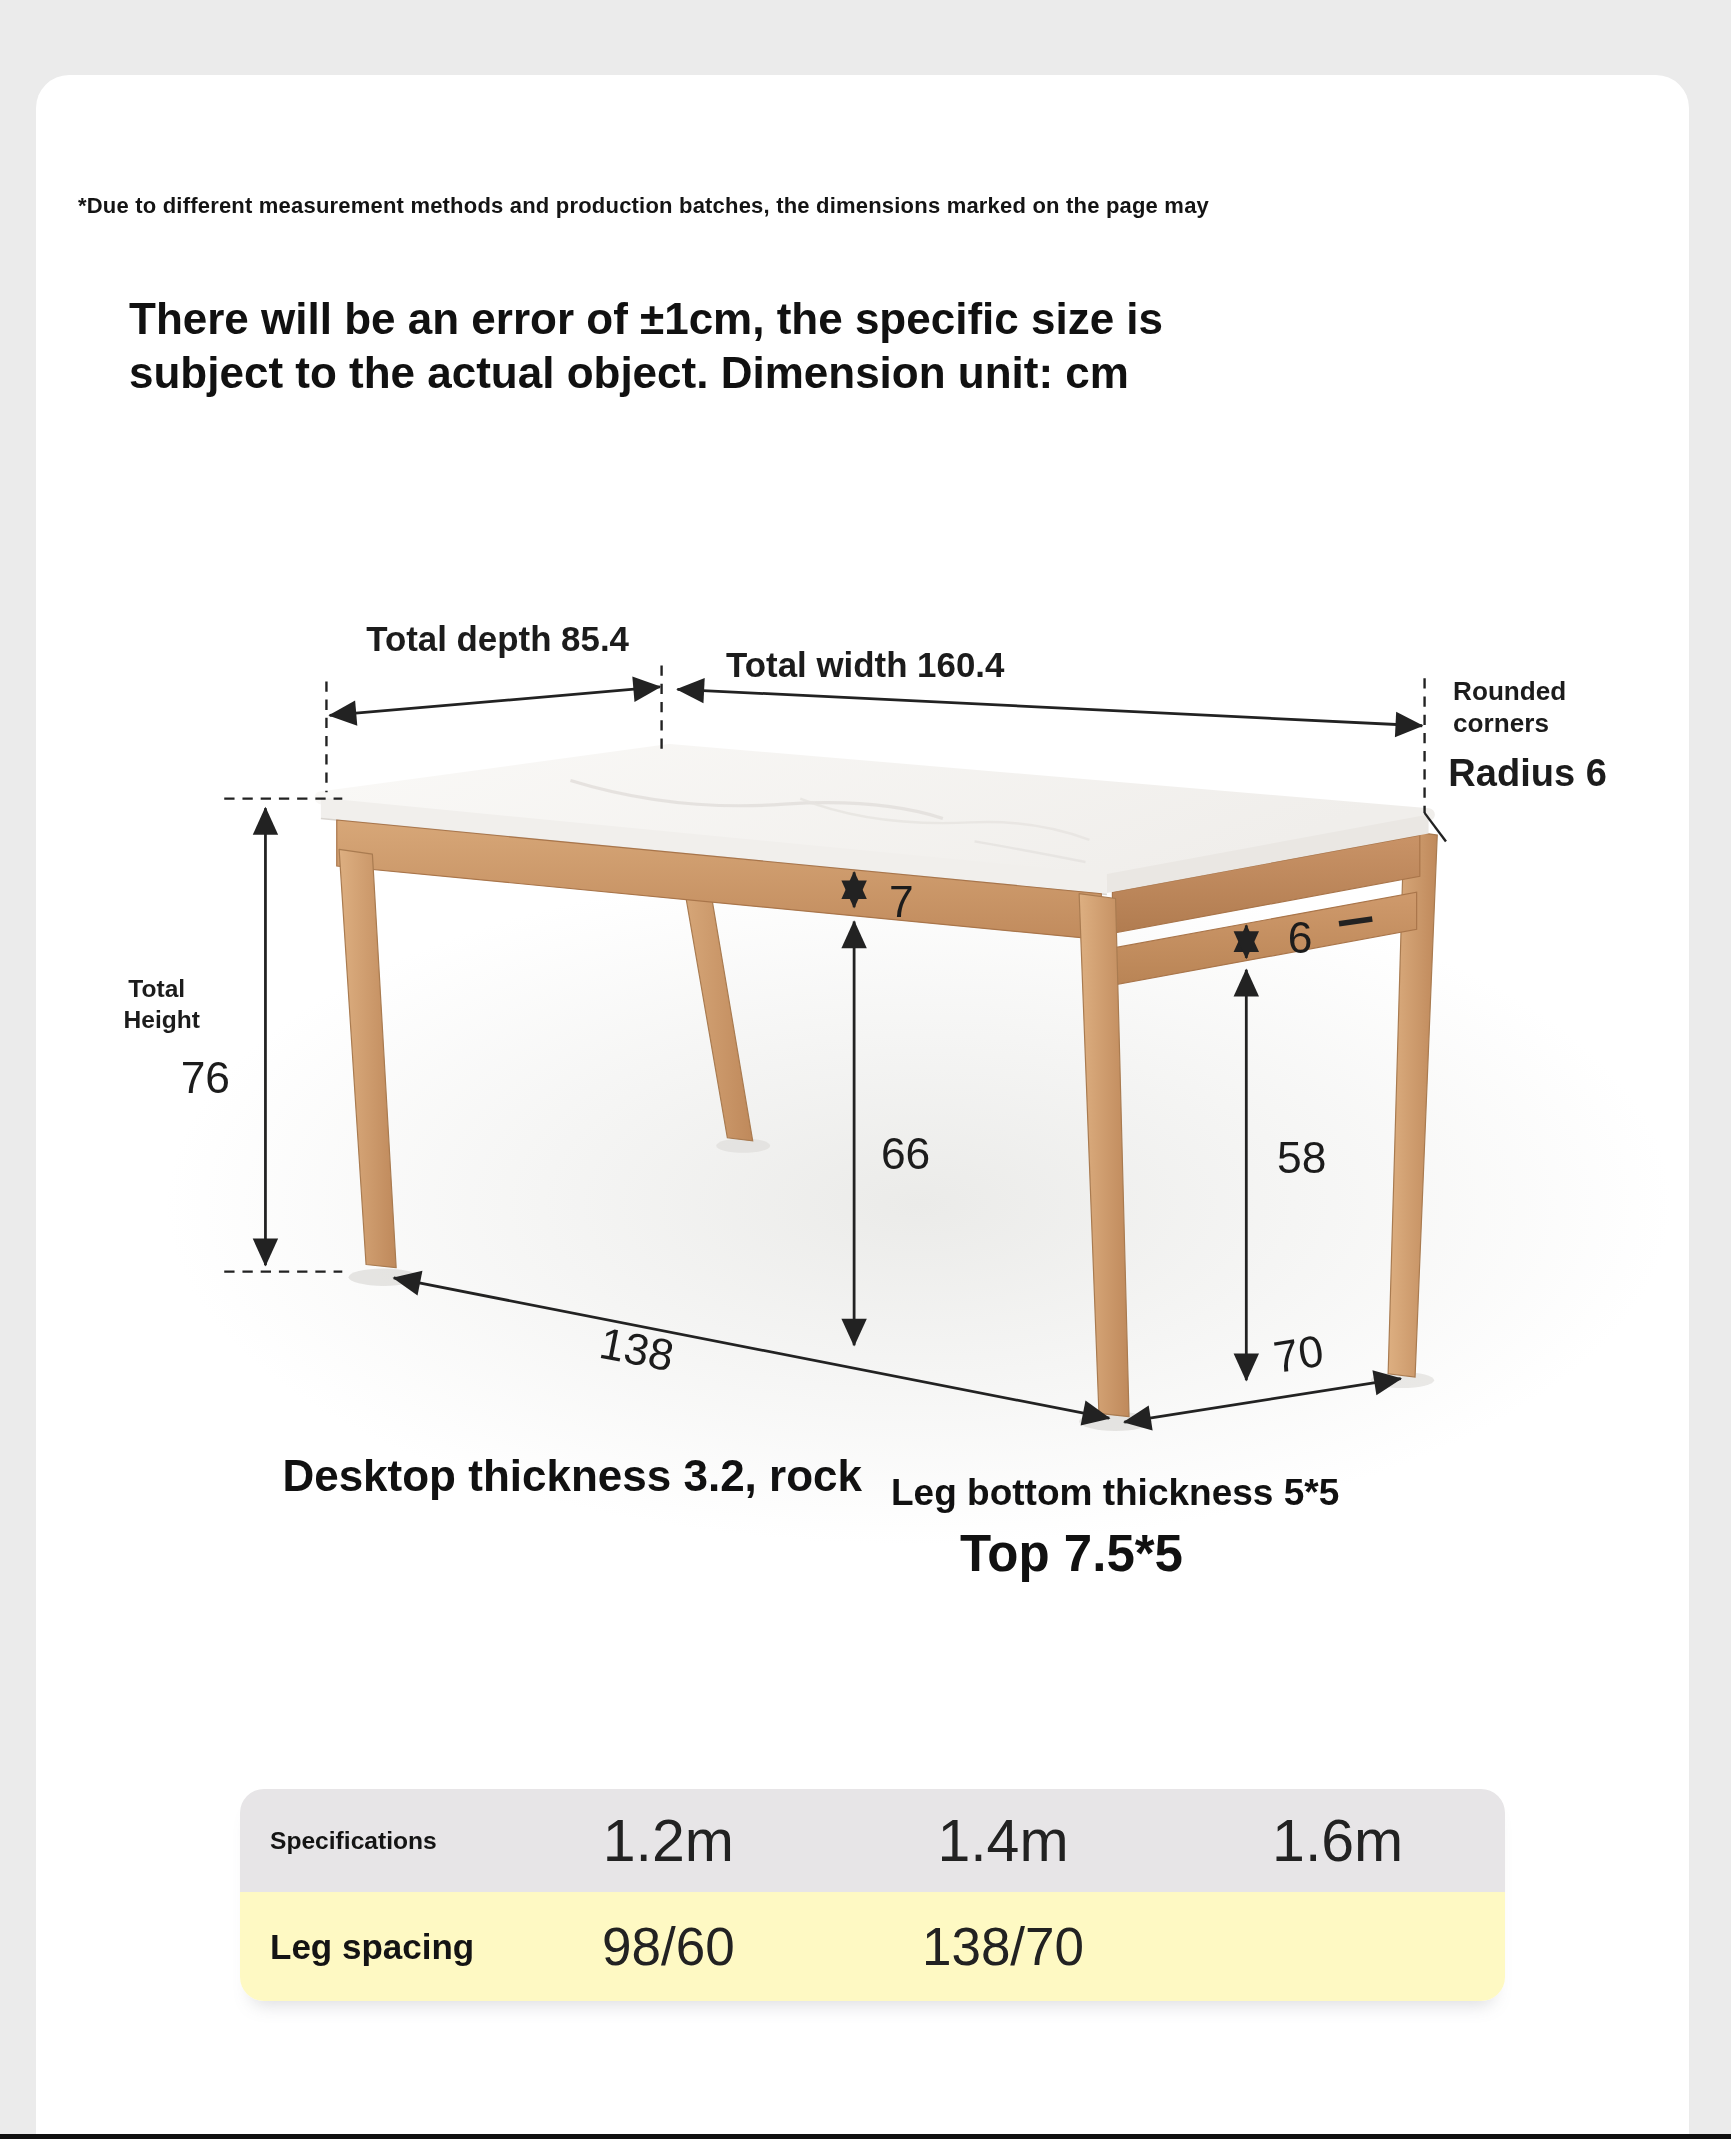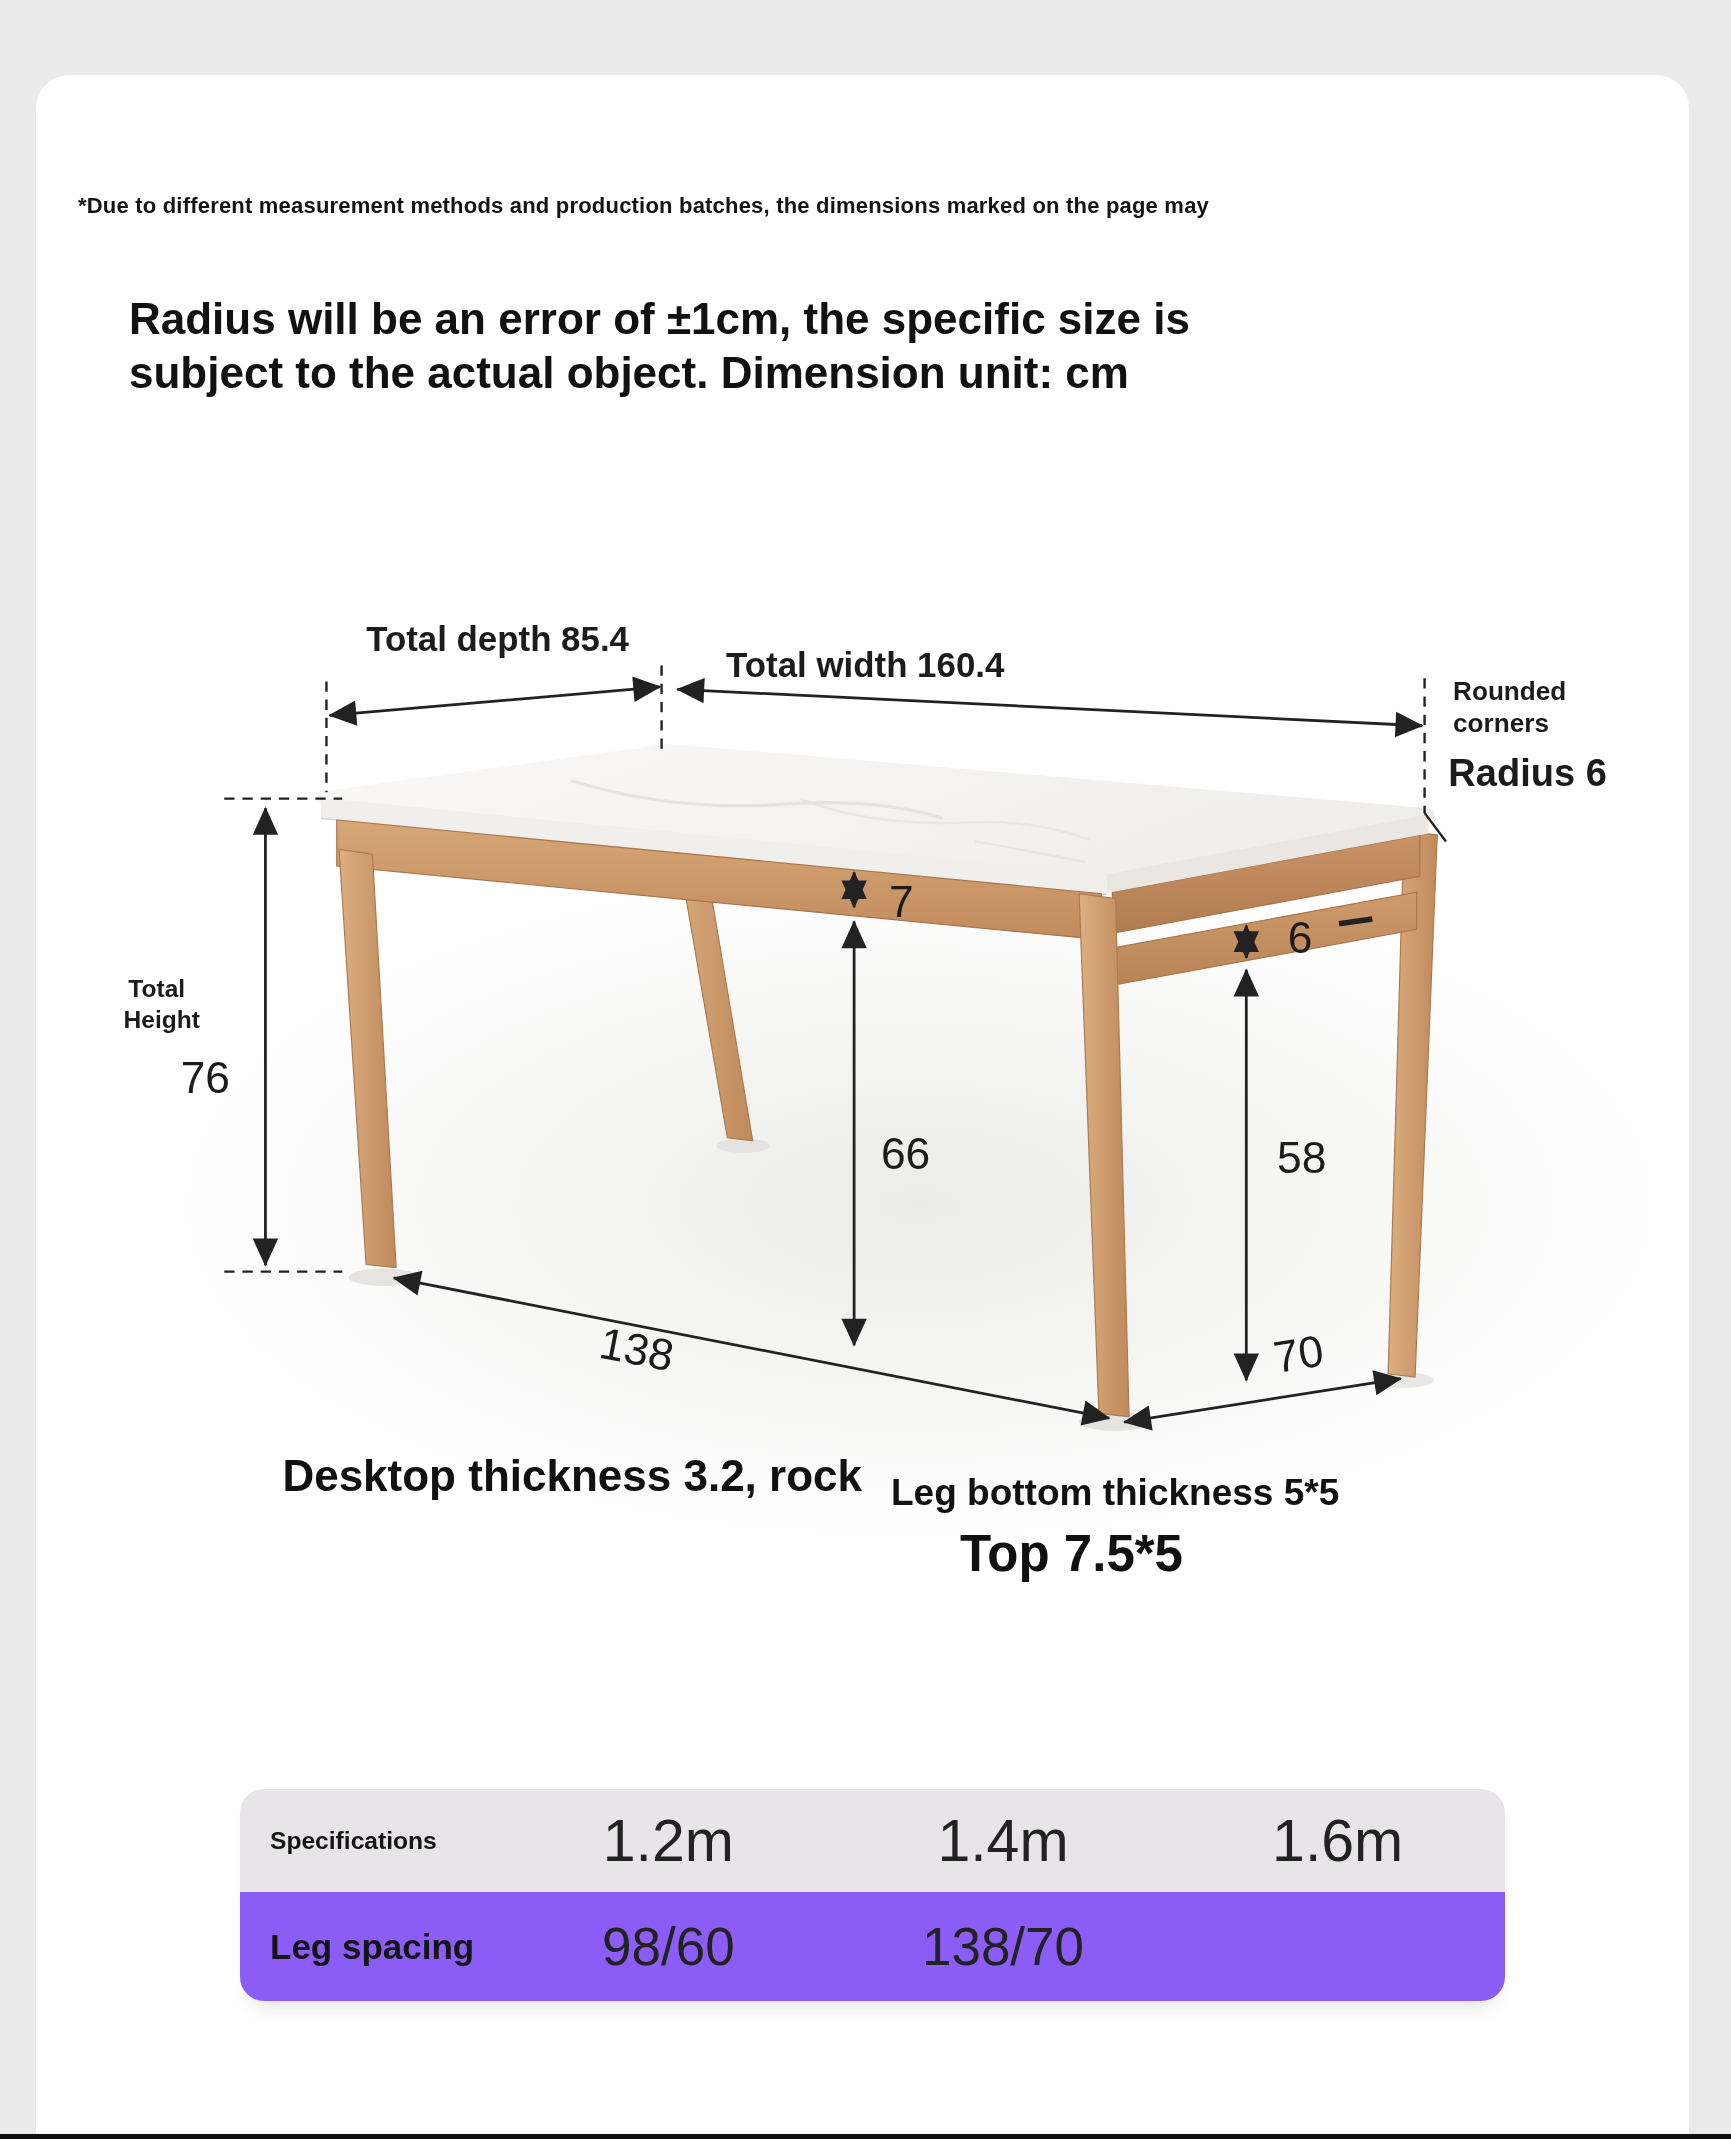--- a/index.html
+++ b/index.html
@@ -35,21 +35,21 @@
     left:960px;top:1524px;font-size:51px;font-weight:bold;color:#111;
   }
   .spec-table{
     left:240px;top:1789px;width:1265px;border-radius:24px;
     box-shadow:0 14.3px 17.4px -11px rgba(120,120,130,.25);
   }
   .spec-row{
     display:grid;grid-template-columns:261px 1fr 1fr 1fr;align-items:center;
   }
   .spec-row.header{height:103px;background:#e7e5e7;border-radius:24px 24px 0 0;}
-  .spec-row.values{height:109px;background:#8b5cf6;border-radius:0 0 24px 24px;}
+  .spec-row.values{height:109px;background:#fef9c3;border-radius:0 0 24px 24px;}
   .spec-label{padding-left:30px;font-weight:bold;color:#141414;}
   .spec-row.header .spec-label{font-size:24.6px;}
   .spec-row.values .spec-label{font-size:35px;}
   .spec-cell{text-align:center;color:#222;}
   .spec-row.header .spec-cell{font-size:59px;}
   .spec-row.values .spec-cell{font-size:53px;}
   .bottom-bar{
     left:0;top:2134px;width:1732px;height:5.5px;background:#101010;
   }
   svg text{fill:#1c1c1c;}
@@ -57,21 +57,21 @@
   .dim-lbl-bold{font-weight:bold;}
 </style>
 </head>
 <body>
 
 <div class="card"></div>
 
 <div class="abs disclaimer">*Due to different measurement methods and production batches, the dimensions marked on the page may</div>
 
 <div class="abs heading">
-  <span>Radius will be an error of ±1cm, the specific size is</span><br>
+  <span>There will be an error of ±1cm, the specific size is</span><br>
   <span>subject to the actual object. Dimension unit: cm</span>
 </div>
 
 <svg class="abs diagram-svg" width="1732" height="2140" viewBox="0 0 2186 2701" xmlns="http://www.w3.org/2000/svg">
   <defs>
     <marker id="ah" viewBox="0 0 12 12" refX="11" refY="6" markerWidth="11" markerHeight="11" orient="auto-start-reverse">
       <path d="M0.5,1 L11.5,6 L0.5,11 z" fill="#222"></path>
     </marker>
     <linearGradient id="gSlab" x1="0" y1="0" x2="1" y2="0.3">
       <stop offset="0" stop-color="#faf9f7"></stop>

